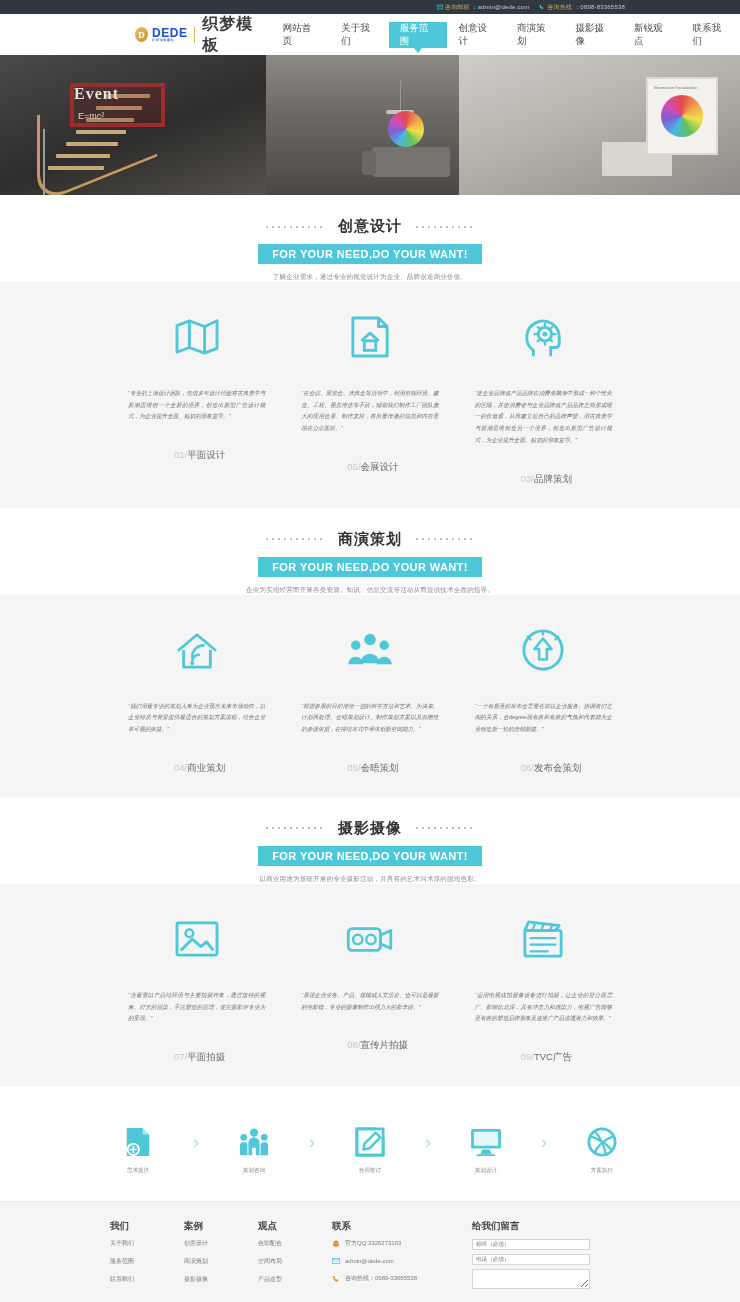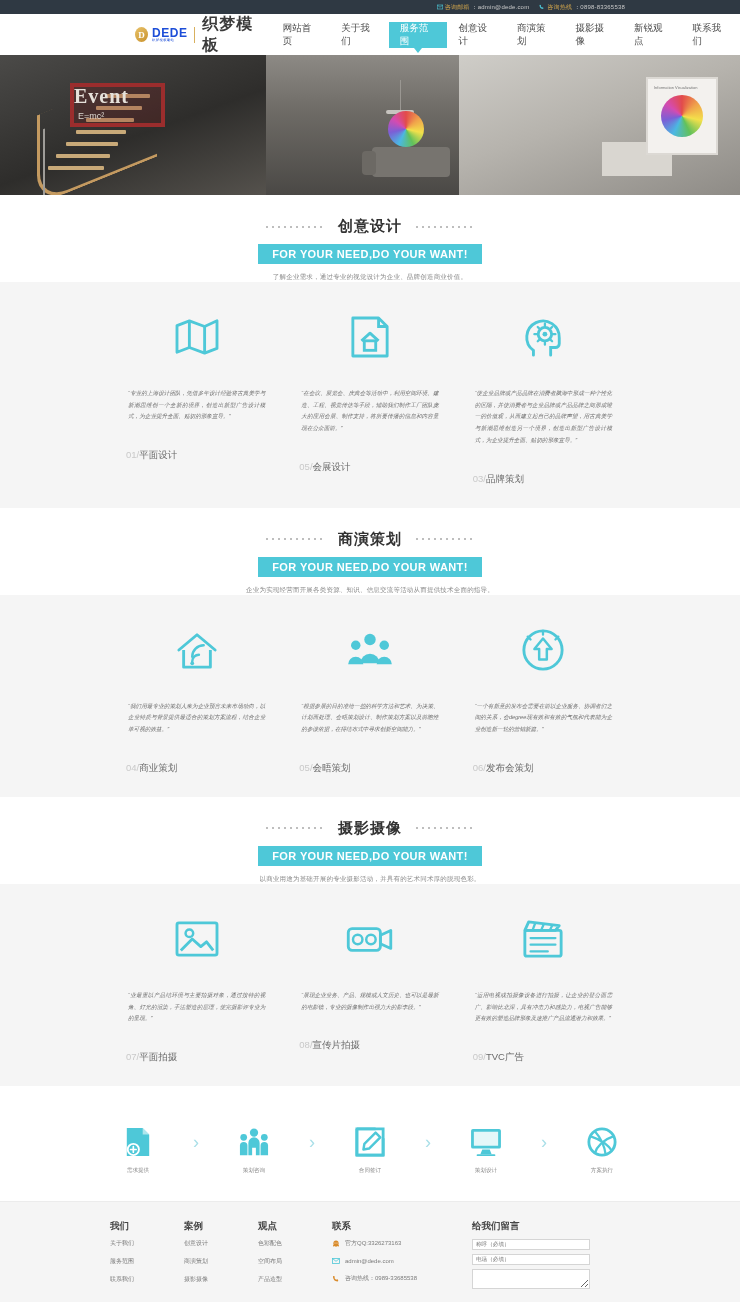--- a/index.html
+++ b/index.html
@@ -70,21 +70,21 @@
   .stairs i { position:absolute; background:#c8a978; height:4px; border-radius:1px; }
   .rail { position:absolute; left:14%; top:26%; width:120px; height:90px;
           border-left:3px solid #c49a60; border-bottom:3px solid #c49a60;
           transform:skewY(-22deg); border-radius:0 0 0 30px; }
   .rail2 { position:absolute; left:16%; top:36%; width:120px; height:70px;
           border-left:2px solid #9e9c98; transform:skewY(-22deg); }
   .event-box {
     position:absolute; left:70px; top:28px; width:95px; height:44px;
     border:4px solid #9b2d2d; background:rgba(120,25,25,.25);
   }
-  .event-t { position:absolute; left:74px; top:30px; font-size:20px; font-weight:bold;
+  .event-t { position:absolute; left:74px; top:30px; font-size:16px; font-weight:bold;
              color:#e6e1da; letter-spacing:1px; font-family:"Liberation Serif",serif; }
   .event-s { position:absolute; left:78px; top:56px; font-size:9px; color:#ddd8d0; }
   .sofa { position:absolute; left:55%; top:66%; width:78px; height:30px;
           background:#77746f; border-radius:4px; }
   .sofa:before { content:""; position:absolute; left:-10px; top:4px; width:14px; height:24px;
           background:#6c6964; border-radius:4px; }
   .desk { position:absolute; right:24%; top:62%; width:70px; height:34px; background:#d9d6d0; }
   .pendant { position:absolute; right:30%; top:18%; width:1px; height:30px; background:#9a9792; }
   .pendant:after { content:""; position:absolute; left:-14px; top:30px; width:28px; height:4px;
           background:#c7c4bf; border-radius:2px; }
@@ -115,21 +115,21 @@
   
   .cards { display:flex; padding:26px 110px 0; gap:0; }
   .card { flex:1; text-align:center; padding:0 12px; }
   .card-icon { height:58px; display:flex; align-items:center; justify-content:center; }
   .card-icon svg { display:block; }
   .card-text {
     margin-top:22px; font-size:5.6px; line-height:2.1; color:#6d6d6d;
     text-align:justify; padding:0 6px; font-style:italic;
   }
   .card-title { margin-top:26px; font-size:9.5px; color:#6a6a6a; text-align:left; padding-left:4px; }
-  .card-title .num { color:#c9c9c9; }
+  .card-title .num { color:#c9c9c9;margin-left:48px; }
 
   .band-grey { background:#f5f5f5; }
   .band-white { background:#fff; }
   .row-pad { padding-bottom:22px; }
 
   
   .process { padding:18px 0 26px; background:#fff; }
   .proc-row { display:flex; align-items:flex-start; justify-content:center; gap:0; margin-top:20px; }
   .proc-step { width:70px; text-align:center; }
   .proc-ico { height:36px; display:flex; align-items:center; justify-content:center; }

